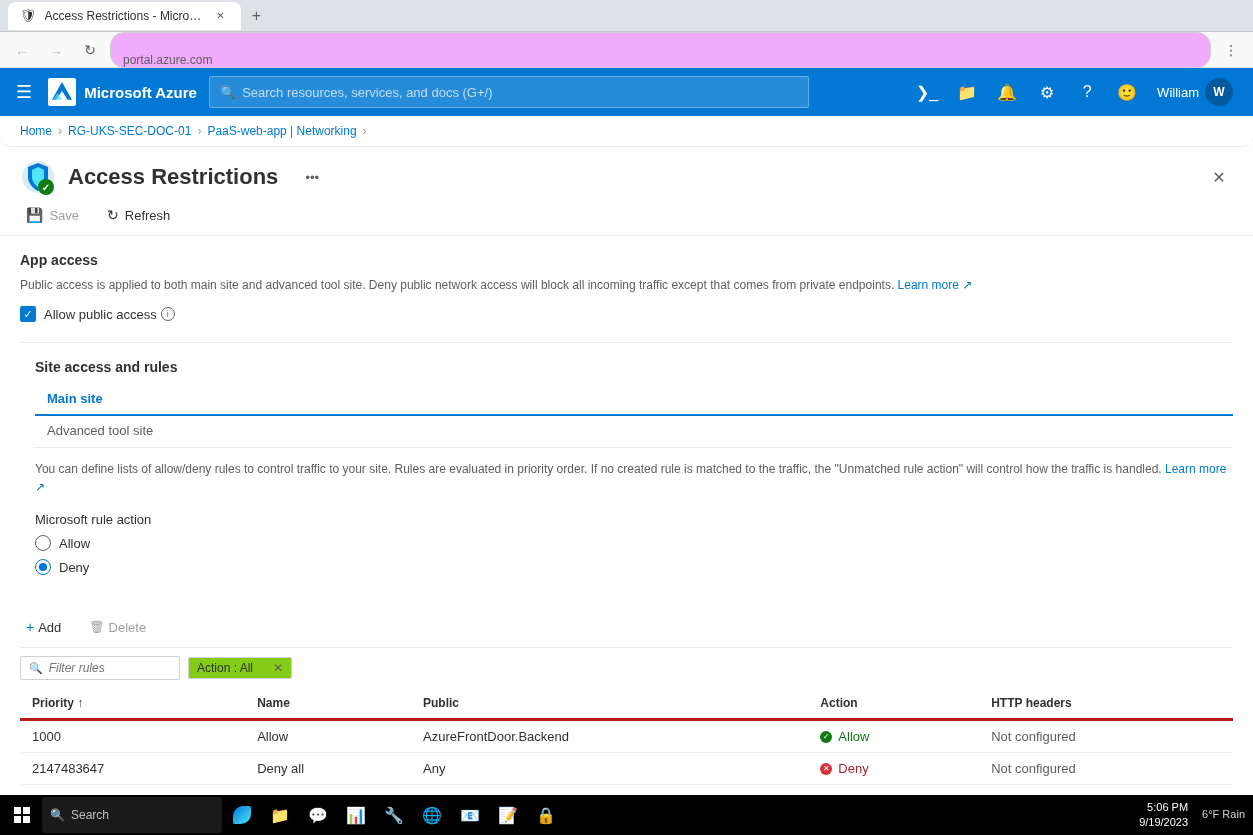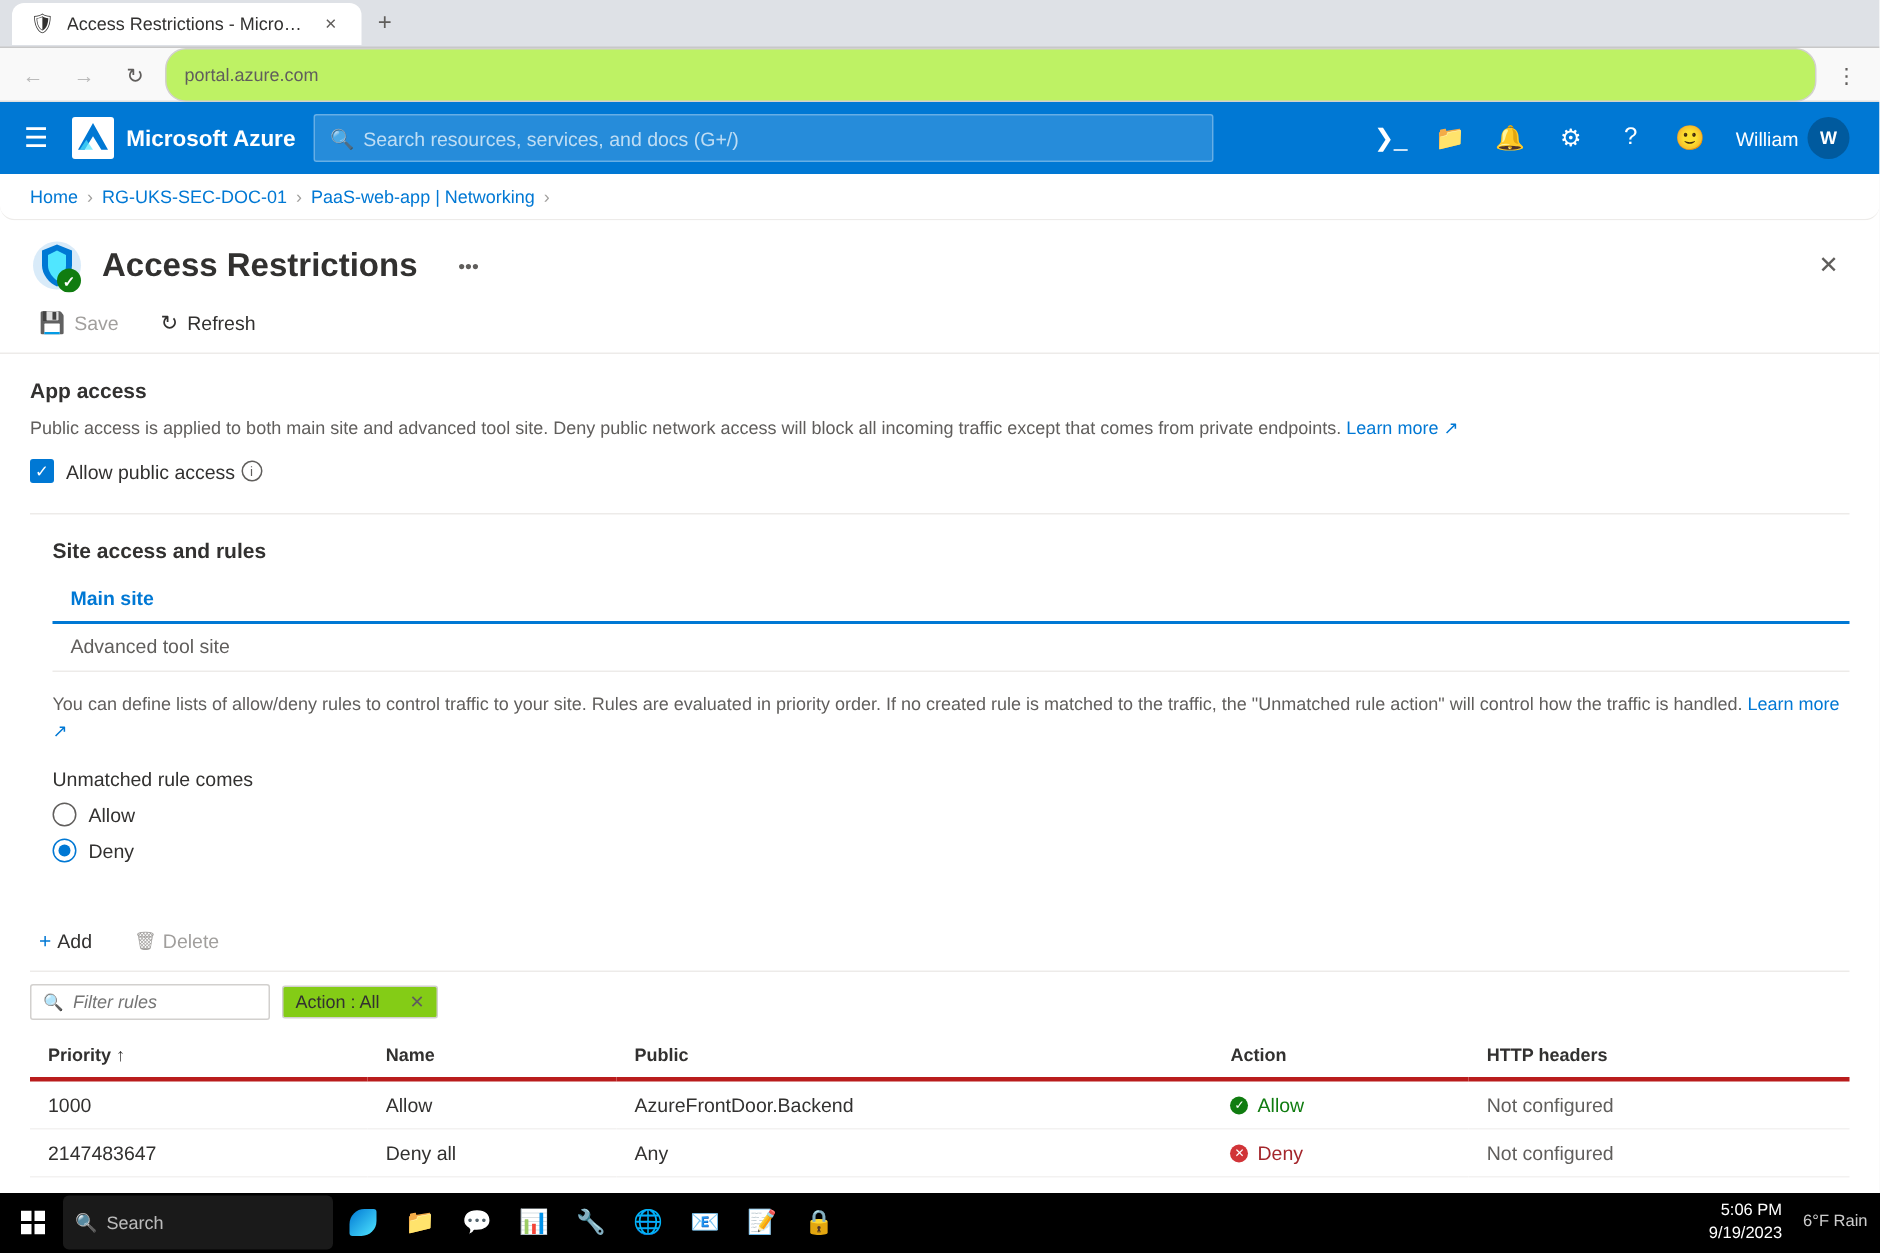--- a/index.html
+++ b/index.html
@@ -6,21 +6,21 @@
     body { font-family: 'Segoe UI', Arial, sans-serif; font-size: 13px; background: #f3f2f1; color: #323130; height: 835px; overflow: hidden; }
 
     
     .browser-chrome { background: #dee1e6; height: 32px; display: flex; align-items: center; padding: 0 8px; gap: 4px; border-bottom: 1px solid #c8c8c8; }
     .browser-tab { background: #fff; border-radius: 8px 8px 0 0; padding: 0 12px; height: 28px; display: flex; align-items: center; gap: 8px; font-size: 12px; color: #323130; min-width: 180px; }
     .tab-close { width: 16px; height: 16px; display: flex; align-items: center; justify-content: center; border-radius: 50%; cursor: pointer; color: #605e5c; font-size: 10px; }
     .tab-new { width: 24px; height: 24px; display: flex; align-items: center; justify-content: center; border-radius: 50%; cursor: pointer; color: #605e5c; font-size: 16px; }
     .browser-nav { background: #f9f9f9; height: 36px; display: flex; align-items: center; padding: 0 8px; gap: 6px; border-bottom: 1px solid #e0e0e0; }
     .nav-btn { width: 28px; height: 28px; display: flex; align-items: center; justify-content: center; border-radius: 50%; cursor: pointer; color: #605e5c; font-size: 14px; }
     .nav-btn.disabled { color: #bbb; cursor: default; }
-    .address-bar { flex: 1; height: 36px; background: #bef264; border: 1px solid #d2d0ce; border-radius: 14px; padding: 0 12px; font-size: 12px; color: #323130; display: flex; align-items: center; }
+    .address-bar { flex: 1; height: 36px; background: #f0abfc; border: 1px solid #d2d0ce; border-radius: 14px; padding: 0 12px; font-size: 12px; color: #323130; display: flex; align-items: flex-end; }
 
     
     .azure-topnav { background: #0078d4; height: 48px; display: flex; align-items: center; padding: 0 12px; gap: 12px; }
     .hamburger { color: #fff; font-size: 18px; cursor: pointer; padding: 4px; }
     .azure-logo { display: flex; align-items: center; gap: 8px; color: #fff; font-size: 15px; font-weight: 600; white-space: nowrap; }
     .azure-logo-icon { width: 28px; height: 28px; background: #fff; border-radius: 2px; display: flex; align-items: center; justify-content: center; }
     .search-bar { flex: 1; max-width: 600px; height: 32px; background: rgba(255,255,255,0.15); border: 1px solid rgba(255,255,255,0.3); border-radius: 2px; display: flex; align-items: center; padding: 0 10px; gap: 6px; color: rgba(255,255,255,0.8); font-size: 13px; cursor: text; }
     .topnav-actions { display: flex; align-items: center; gap: 4px; margin-left: auto; }
     .topnav-btn { width: 36px; height: 36px; display: flex; align-items: center; justify-content: center; color: #fff; border-radius: 2px; cursor: pointer; font-size: 16px; }
     .topnav-user { display: flex; align-items: center; gap: 6px; color: #fff; font-size: 13px; cursor: pointer; padding: 4px 8px; }
@@ -237,21 +237,21 @@
         <span>Advanced tool site</span>
       </div>
     </div>
 
     <div class="tab-desc">
       <span>You can define lists of allow/deny rules to control traffic to your site. Rules are evaluated in priority order. If no created rule is matched to the traffic, the "Unmatched rule action" will control how the traffic is handled.</span>
       <a> <span>Learn more</span> ↗</a>
     </div>
 
     <div class="radio-group">
-      <div class="radio-group-label">Unmatched rule comes</div>
+      <div class="radio-group-label">Microsoft rule action</div>
       <div class="radio-row">
         <div class="radio-custom">
         </div>
         <span class="radio-label">Allow</span>
       </div>
       <div class="radio-row">
         <div class="radio-custom checked">
         </div>
         <span class="radio-label">Deny</span>
       </div>

